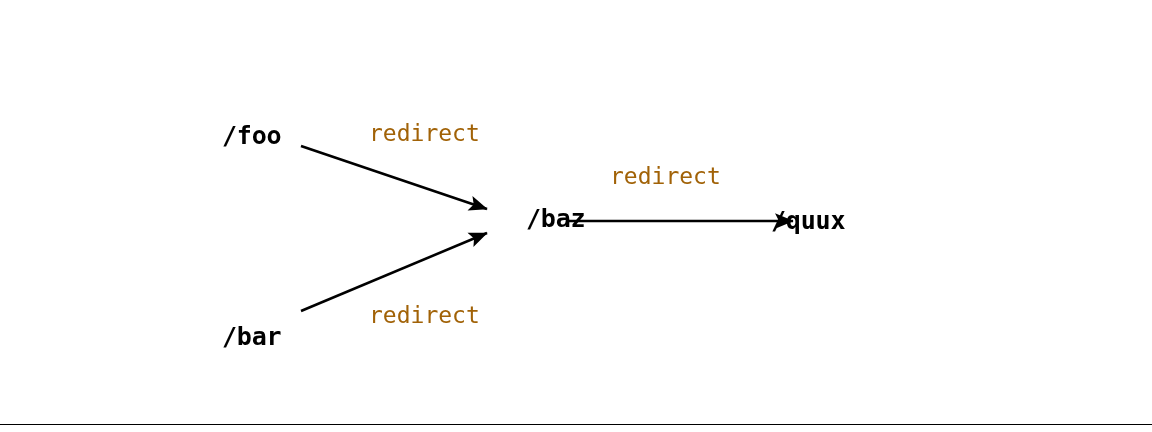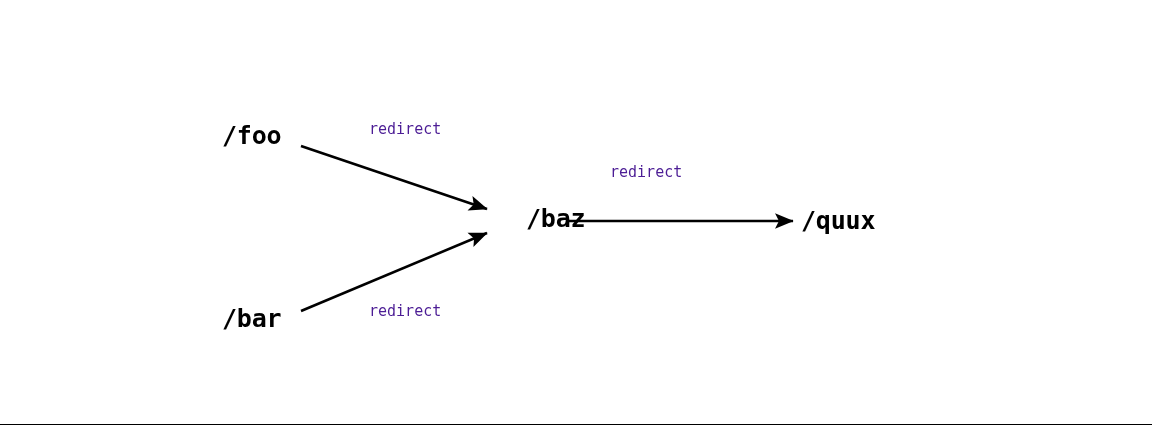--- a/index.html
+++ b/index.html
@@ -36,30 +36,30 @@
     font-size: 25px;
     line-height: 1;
     letter-spacing: -0.2px;
     color: #000000;
     white-space: nowrap;
   }
   .edge-label {
     position: absolute;
     font-family: "DejaVu Sans Mono", "Liberation Mono", monospace;
     font-weight: normal;
-    font-size: 15px;
+    font-size: 23px;
     line-height: 1;
     letter-spacing: 0px;
-    color: #4c1d95;
+    color: #a16207;
     white-space: nowrap;
   }
   .node-foo  { left: 222px; top: 123px; }
-  .node-bar  { left: 222px; top: 306px; text-align: center; }
+  .node-bar  { left: 222px; top: 324px; text-align: center; }
   .node-baz  { left: 497px; top: 206px; margin-left: 29px; }
-  .node-quux { left: 801px; top: 208px; }
+  .node-quux { left: 771px; top: 208px; }
 
   .label-foo-baz   { left: 369px; top: 122px; }
   .label-bar-baz   { left: 369px; top: 304px; }
   .label-baz-quux  { left: 610px; top: 165px; }
 
   #bottom-rule {
     position: absolute;
     left: 0;
     top: 424px;
     width: 1152px;

